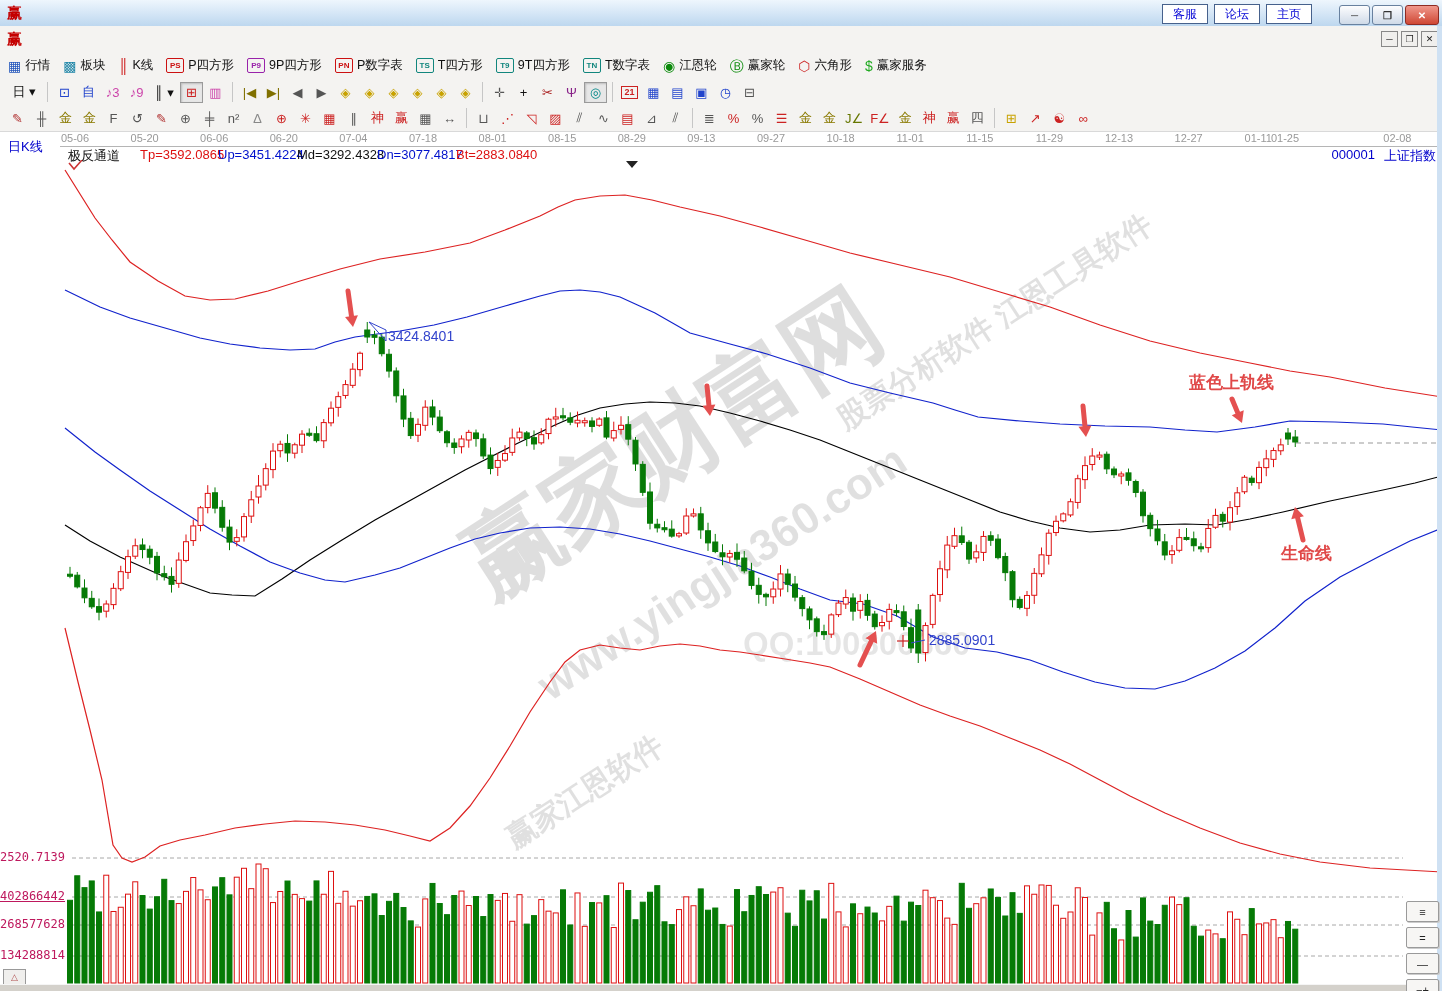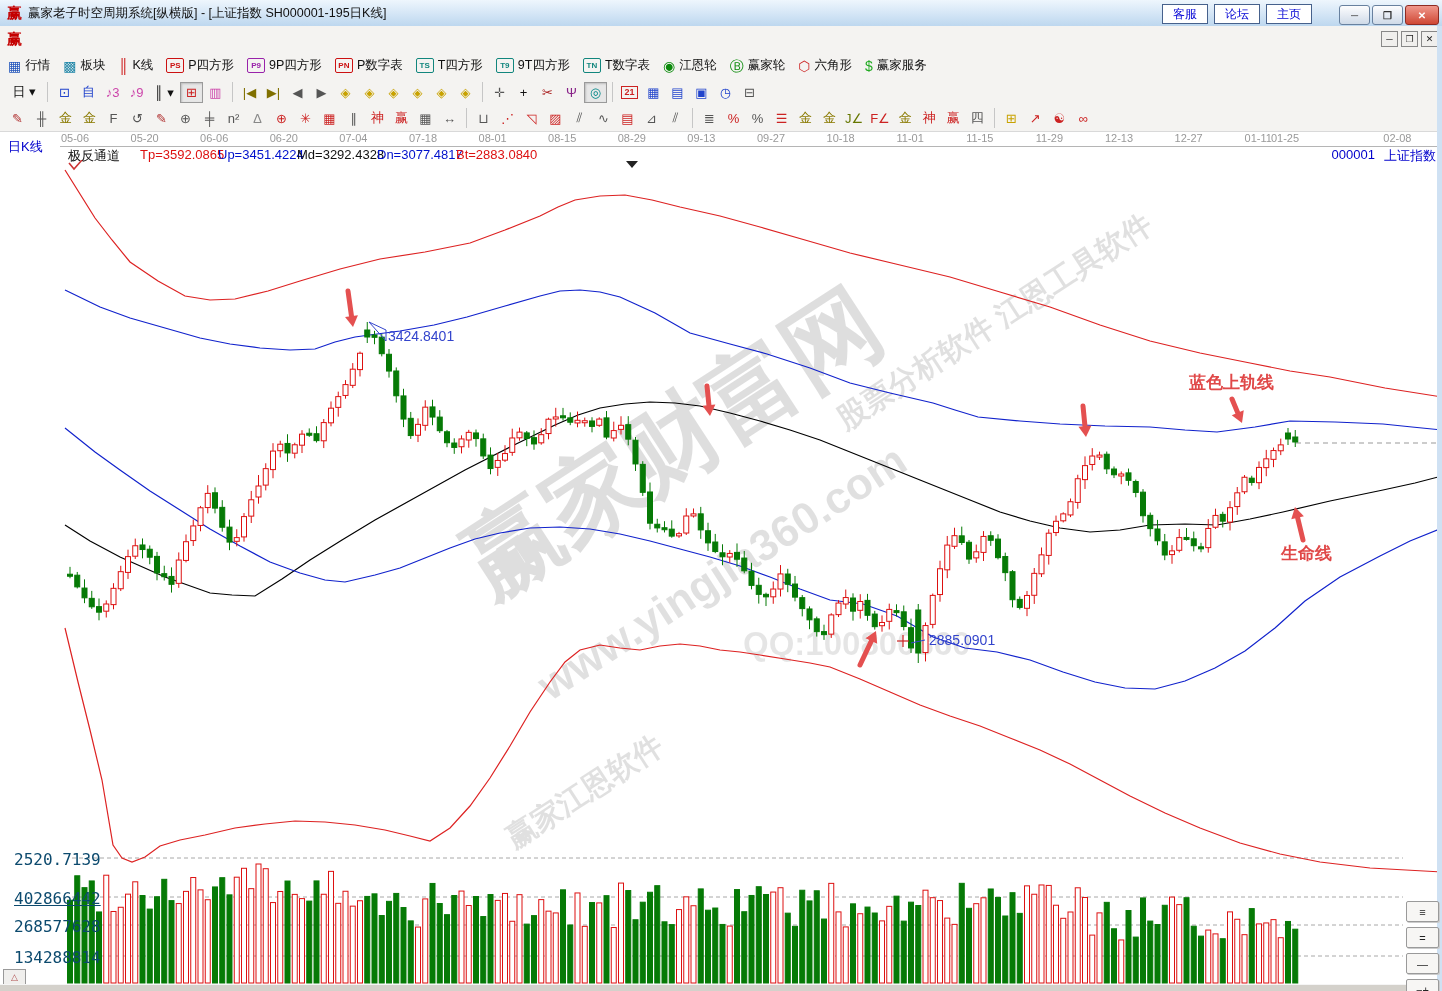--- a/index.html
+++ b/index.html
@@ -41,38 +41,37 @@
   .tsep{width:1px;height:20px;background:#c6c6c6;margin:0 4px;}
   
   #dates{position:absolute;top:131px;left:0;width:1442px;height:15px;}
   .date-tick{position:absolute;top:1px;transform:translateX(-50%);font-size:11px;color:#999;white-space:nowrap;}
   .axis-line{position:absolute;top:146px;left:60px;width:1378px;height:1px;background:#b5b5b5;}
   .period{position:absolute;top:138px;left:8px;color:#0000cc;font-size:13px;}
   .ind-name{position:absolute;top:147px;left:68px;font-size:13px;color:#111;}
   .ind-val{position:absolute;top:147px;font-size:13px;white-space:nowrap;}
   .symbol{position:absolute;top:147px;right:6px;color:#0000cc;font-size:13px;display:flex;gap:9px;}
   
-  .scale-label{position:absolute;left:14px;font-size:16px;color:#0c4a6e;font-family:"DejaVu Sans Mono","Liberation Mono",monospace;z-index:3;}
+  .scale-label{position:absolute;left:0;font-size:12px;color:#be185d;font-family:"DejaVu Sans Mono","Liberation Mono",monospace;z-index:3;}
   .toggle-btn{position:absolute;left:3px;top:969px;width:23px;height:16px;background:#f0efed;
     border:1px solid #999;font-size:9px;color:#b05050;padding:0;z-index:3;}
   .zoom-btn{position:absolute;left:1406px;width:33px;height:21px;background:#f7f6f4;border:1px solid #9a9a9a;
     border-radius:2px;font-size:11px;color:#222;padding:0;z-index:4;box-shadow:1px 1px 0 #ccc;}
   .statusbar{position:absolute;top:984px;left:0;width:1442px;height:7px;background:#d4d1cb;
     border-top:1px solid #f5f5f5;z-index:3;}
   .right-strip{position:absolute;top:26px;left:1437px;width:5px;height:965px;background:#cfe1f3;z-index:3;}
   #chart-svg{position:absolute;top:160px;left:0;z-index:1;}
 </style>
 </head>
 <body>
 
 <div class="app">
 
   <div class="titlebar">
     <span class="logo">赢</span>
-    <span class="title">赢家老子时空周期系统[纵横版] - [上证指数  SH000001-195日K线]</span>
     <div class="tb-links" id="top-links">
         <button class="link-btn">客服</button>
         <button class="link-btn">论坛</button>
         <button class="link-btn">主页</button>
       </div>
     <div class="win-controls" id="win-controls">
         <button class="wc">─</button>
         <button class="wc">❐</button>
         <button class="wc close">✕</button>
       </div>

